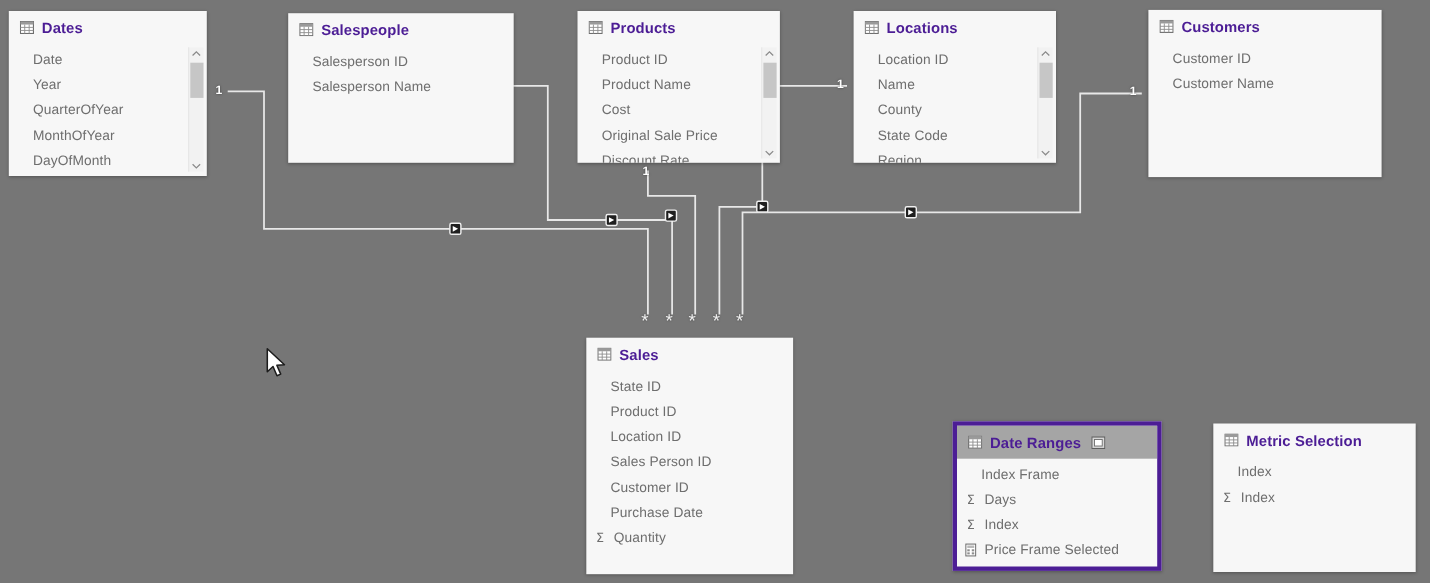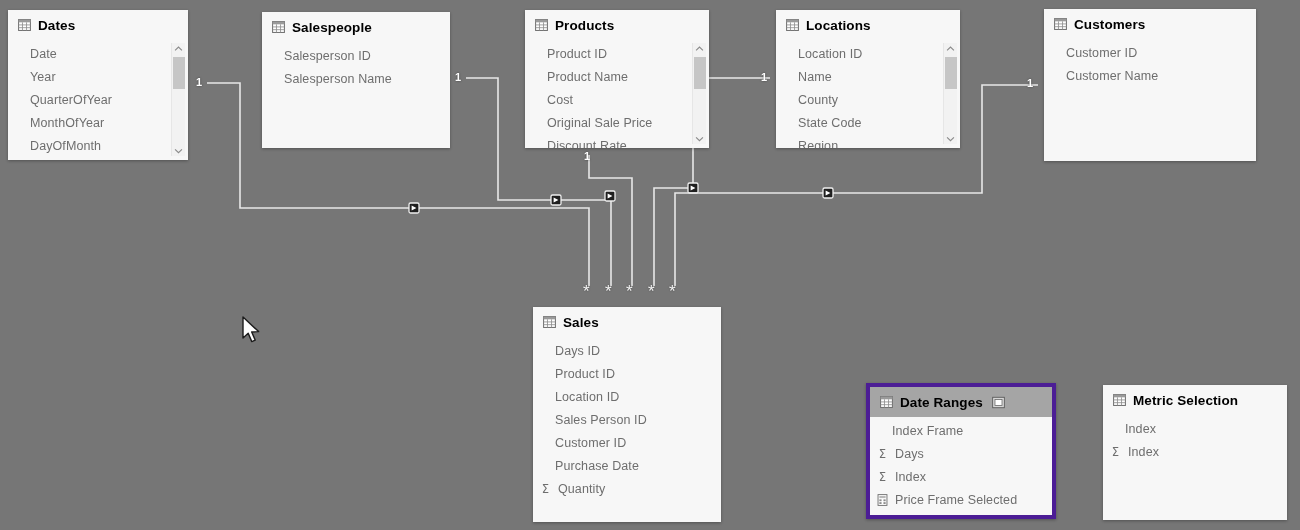--- a/index.html
+++ b/index.html
@@ -43,21 +43,21 @@
   }
   .tbl-icon {
     width: 13px;
     height: 12px;
     flex: 0 0 auto;
     display: block;
   }
   .card-title {
     font-size: 13.5px;
     font-weight: bold;
-    color: #000000;
+    color: #4c1d95;
     white-space: nowrap;
     letter-spacing: 0.1px;
   }
   .hdr-badge {
     width: 13px;
     height: 13px;
     flex: 0 0 auto;
     display: block;
     margin-left: 2px;
   }
@@ -236,21 +236,21 @@
             </svg>
           </div>
           <div class="sb-thumb"></div>
           <div class="sb-arrow down">
             <svg viewBox="0 0 10 7" width="9" height="6">
               <path d="M1 1.6 L5 5.5 L9 1.6" fill="none" stroke="#8a8a8a" stroke-width="1.3"></path>
             </svg>
           </div>
         </div>
       </div>
-      <div class="table-card" style="left: 262px; top: 12px; width: 188px; height: 136px;">
+      <div class="table-card" style="left: 262px; top: 12px; width: 205px; height: 136px;">
         <div class="card-header">
           <svg viewBox="0 0 14 13" class="tbl-icon">
             <rect x="0.6" y="0.6" width="12.8" height="11.8" fill="#ffffff" stroke="#6e6e6e" stroke-width="1.1"></rect>
             <rect x="0.6" y="0.6" width="12.8" height="3" fill="#9a9a9a"></rect>
             <line x1="0.6" y1="6.4" x2="13.4" y2="6.4" stroke="#8e8e8e" stroke-width="0.9"></line>
             <line x1="0.6" y1="9.4" x2="13.4" y2="9.4" stroke="#8e8e8e" stroke-width="0.9"></line>
             <line x1="4.8" y1="3.6" x2="4.8" y2="12.4" stroke="#8e8e8e" stroke-width="0.9"></line>
             <line x1="9.2" y1="3.6" x2="9.2" y2="12.4" stroke="#8e8e8e" stroke-width="0.9"></line>
           </svg>
           <span class="card-title">Salespeople</span>
@@ -378,21 +378,21 @@
             <rect x="0.6" y="0.6" width="12.8" height="3" fill="#9a9a9a"></rect>
             <line x1="0.6" y1="6.4" x2="13.4" y2="6.4" stroke="#8e8e8e" stroke-width="0.9"></line>
             <line x1="0.6" y1="9.4" x2="13.4" y2="9.4" stroke="#8e8e8e" stroke-width="0.9"></line>
             <line x1="4.8" y1="3.6" x2="4.8" y2="12.4" stroke="#8e8e8e" stroke-width="0.9"></line>
             <line x1="9.2" y1="3.6" x2="9.2" y2="12.4" stroke="#8e8e8e" stroke-width="0.9"></line>
           </svg>
           <span class="card-title">Sales</span>
         </div>
         <div class="field-list">
           <div class="field-row">
-            <span class="field-name">Days ID</span>
+            <span class="field-name">State ID</span>
           </div>
           <div class="field-row">
             <span class="field-name">Product ID</span>
           </div>
           <div class="field-row">
             <span class="field-name">Location ID</span>
           </div>
           <div class="field-row">
             <span class="field-name">Sales Person ID</span>
           </div>

